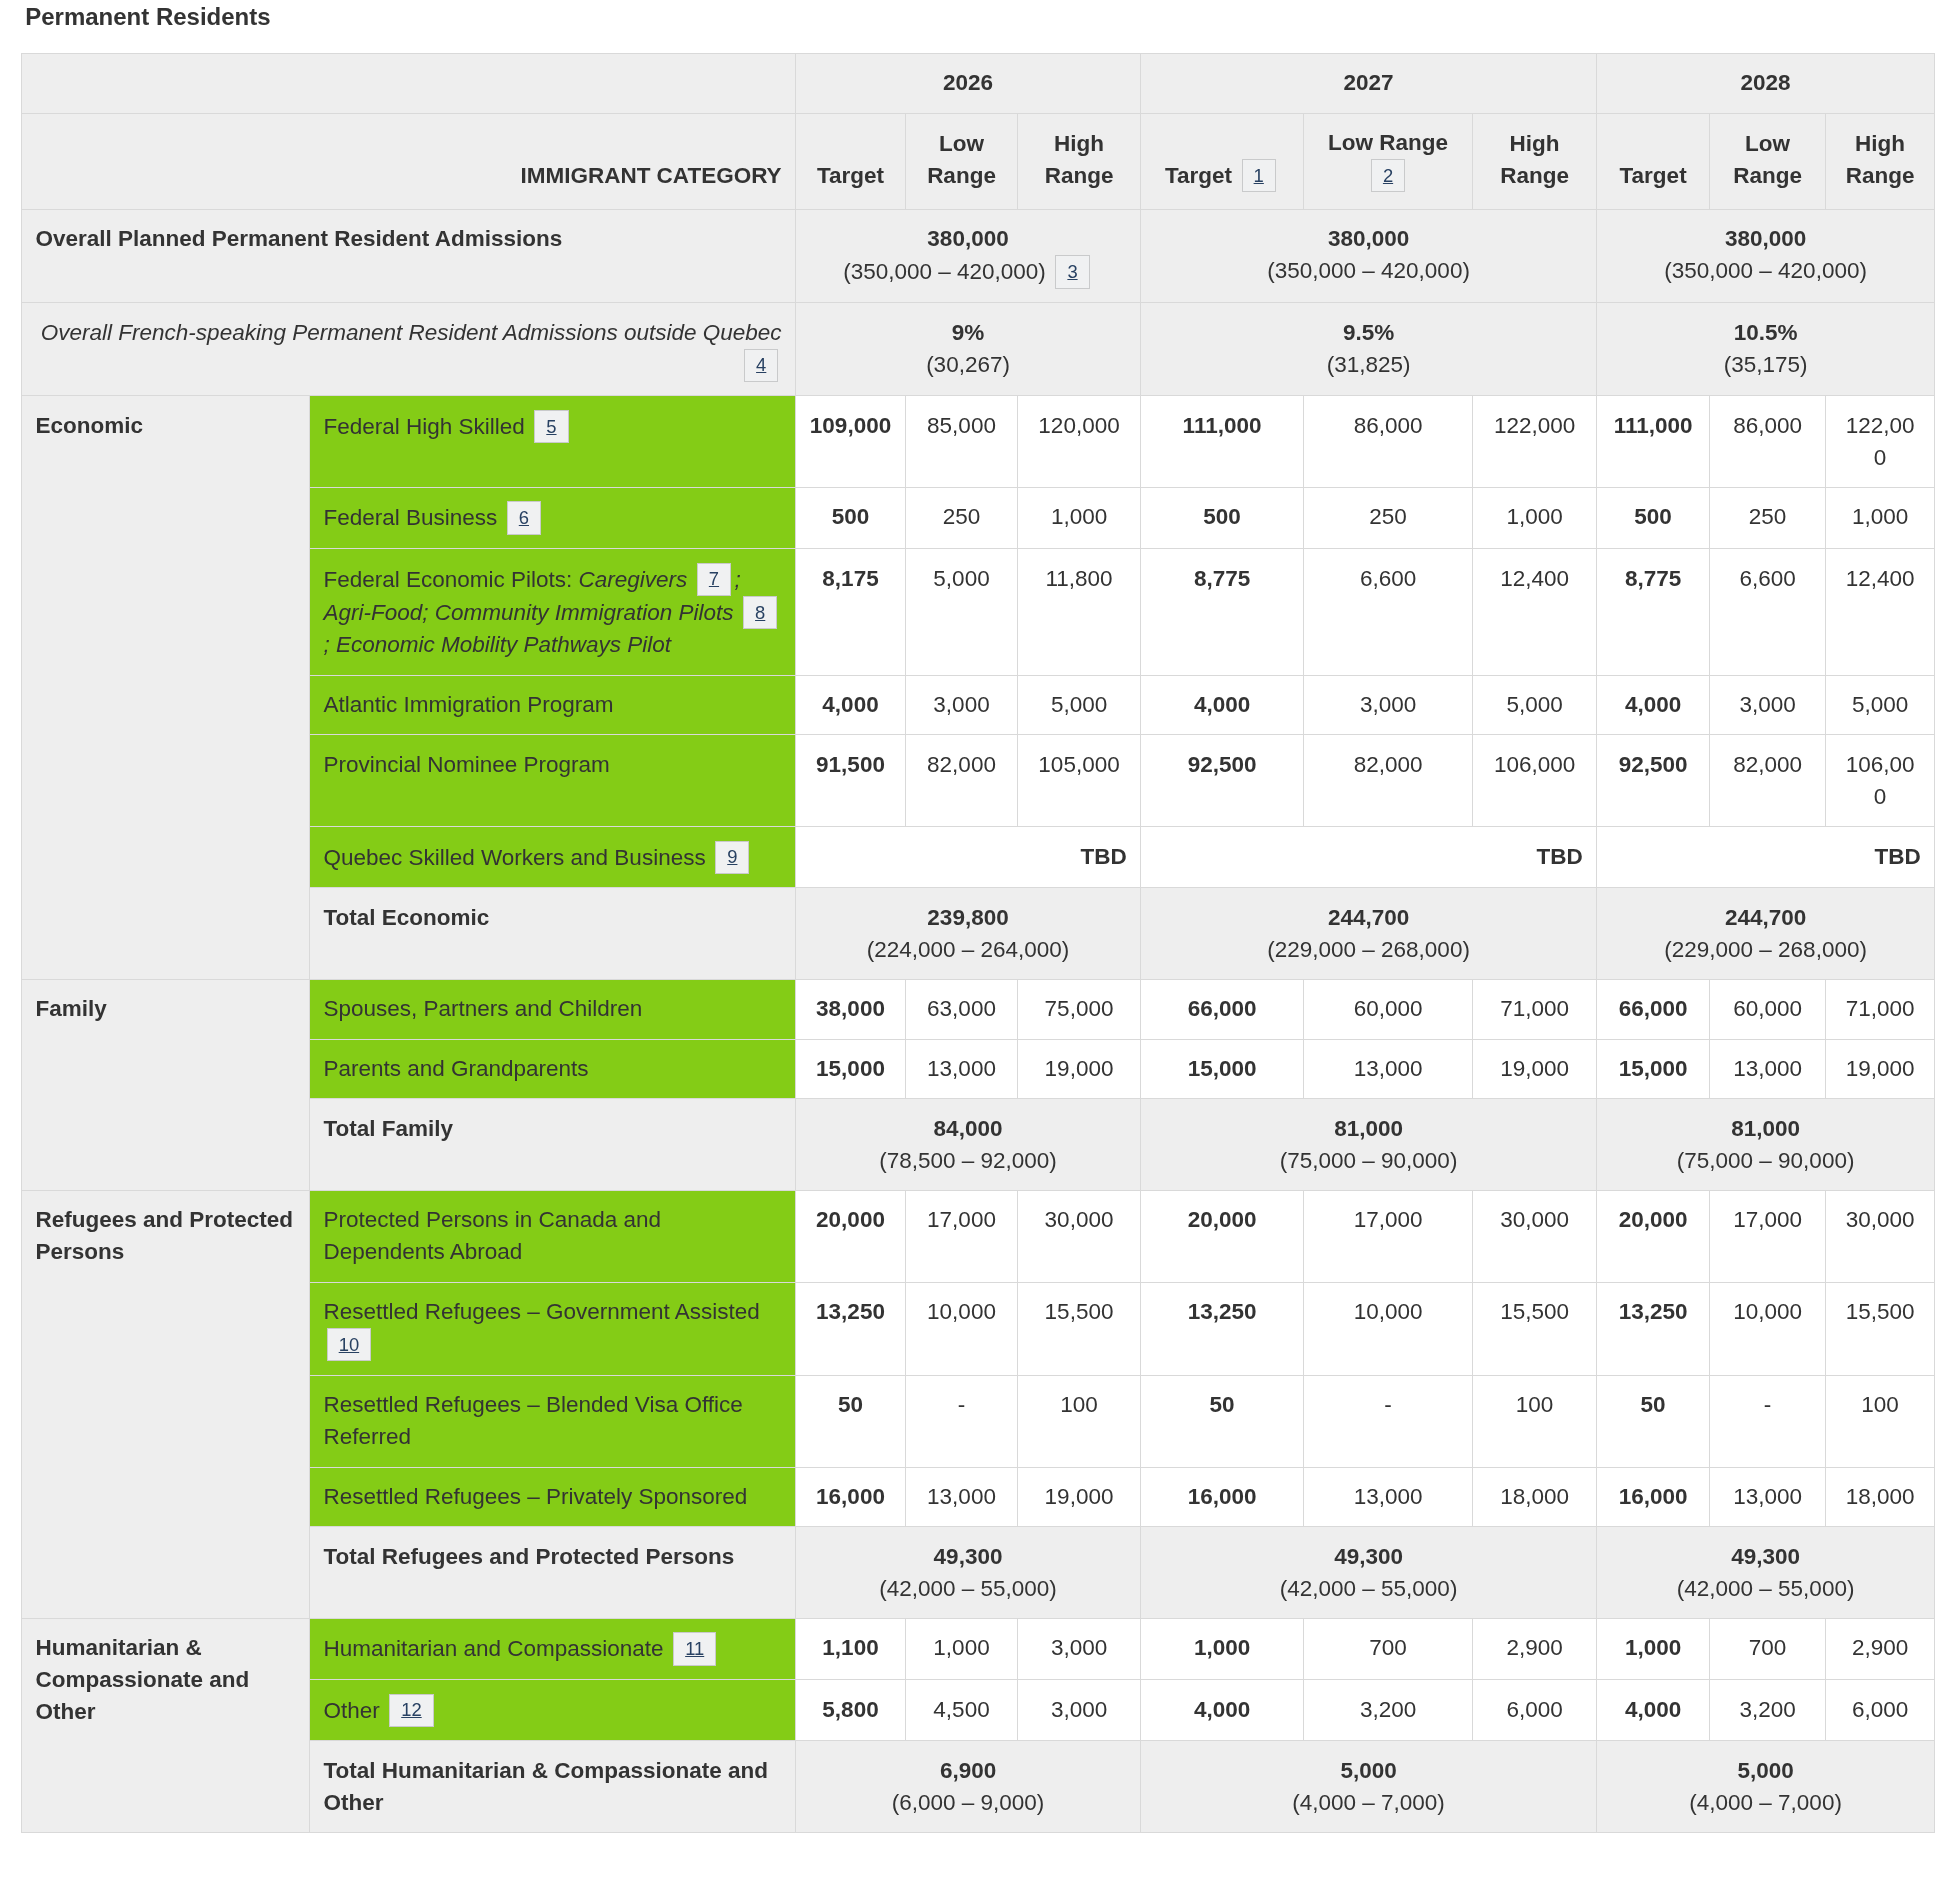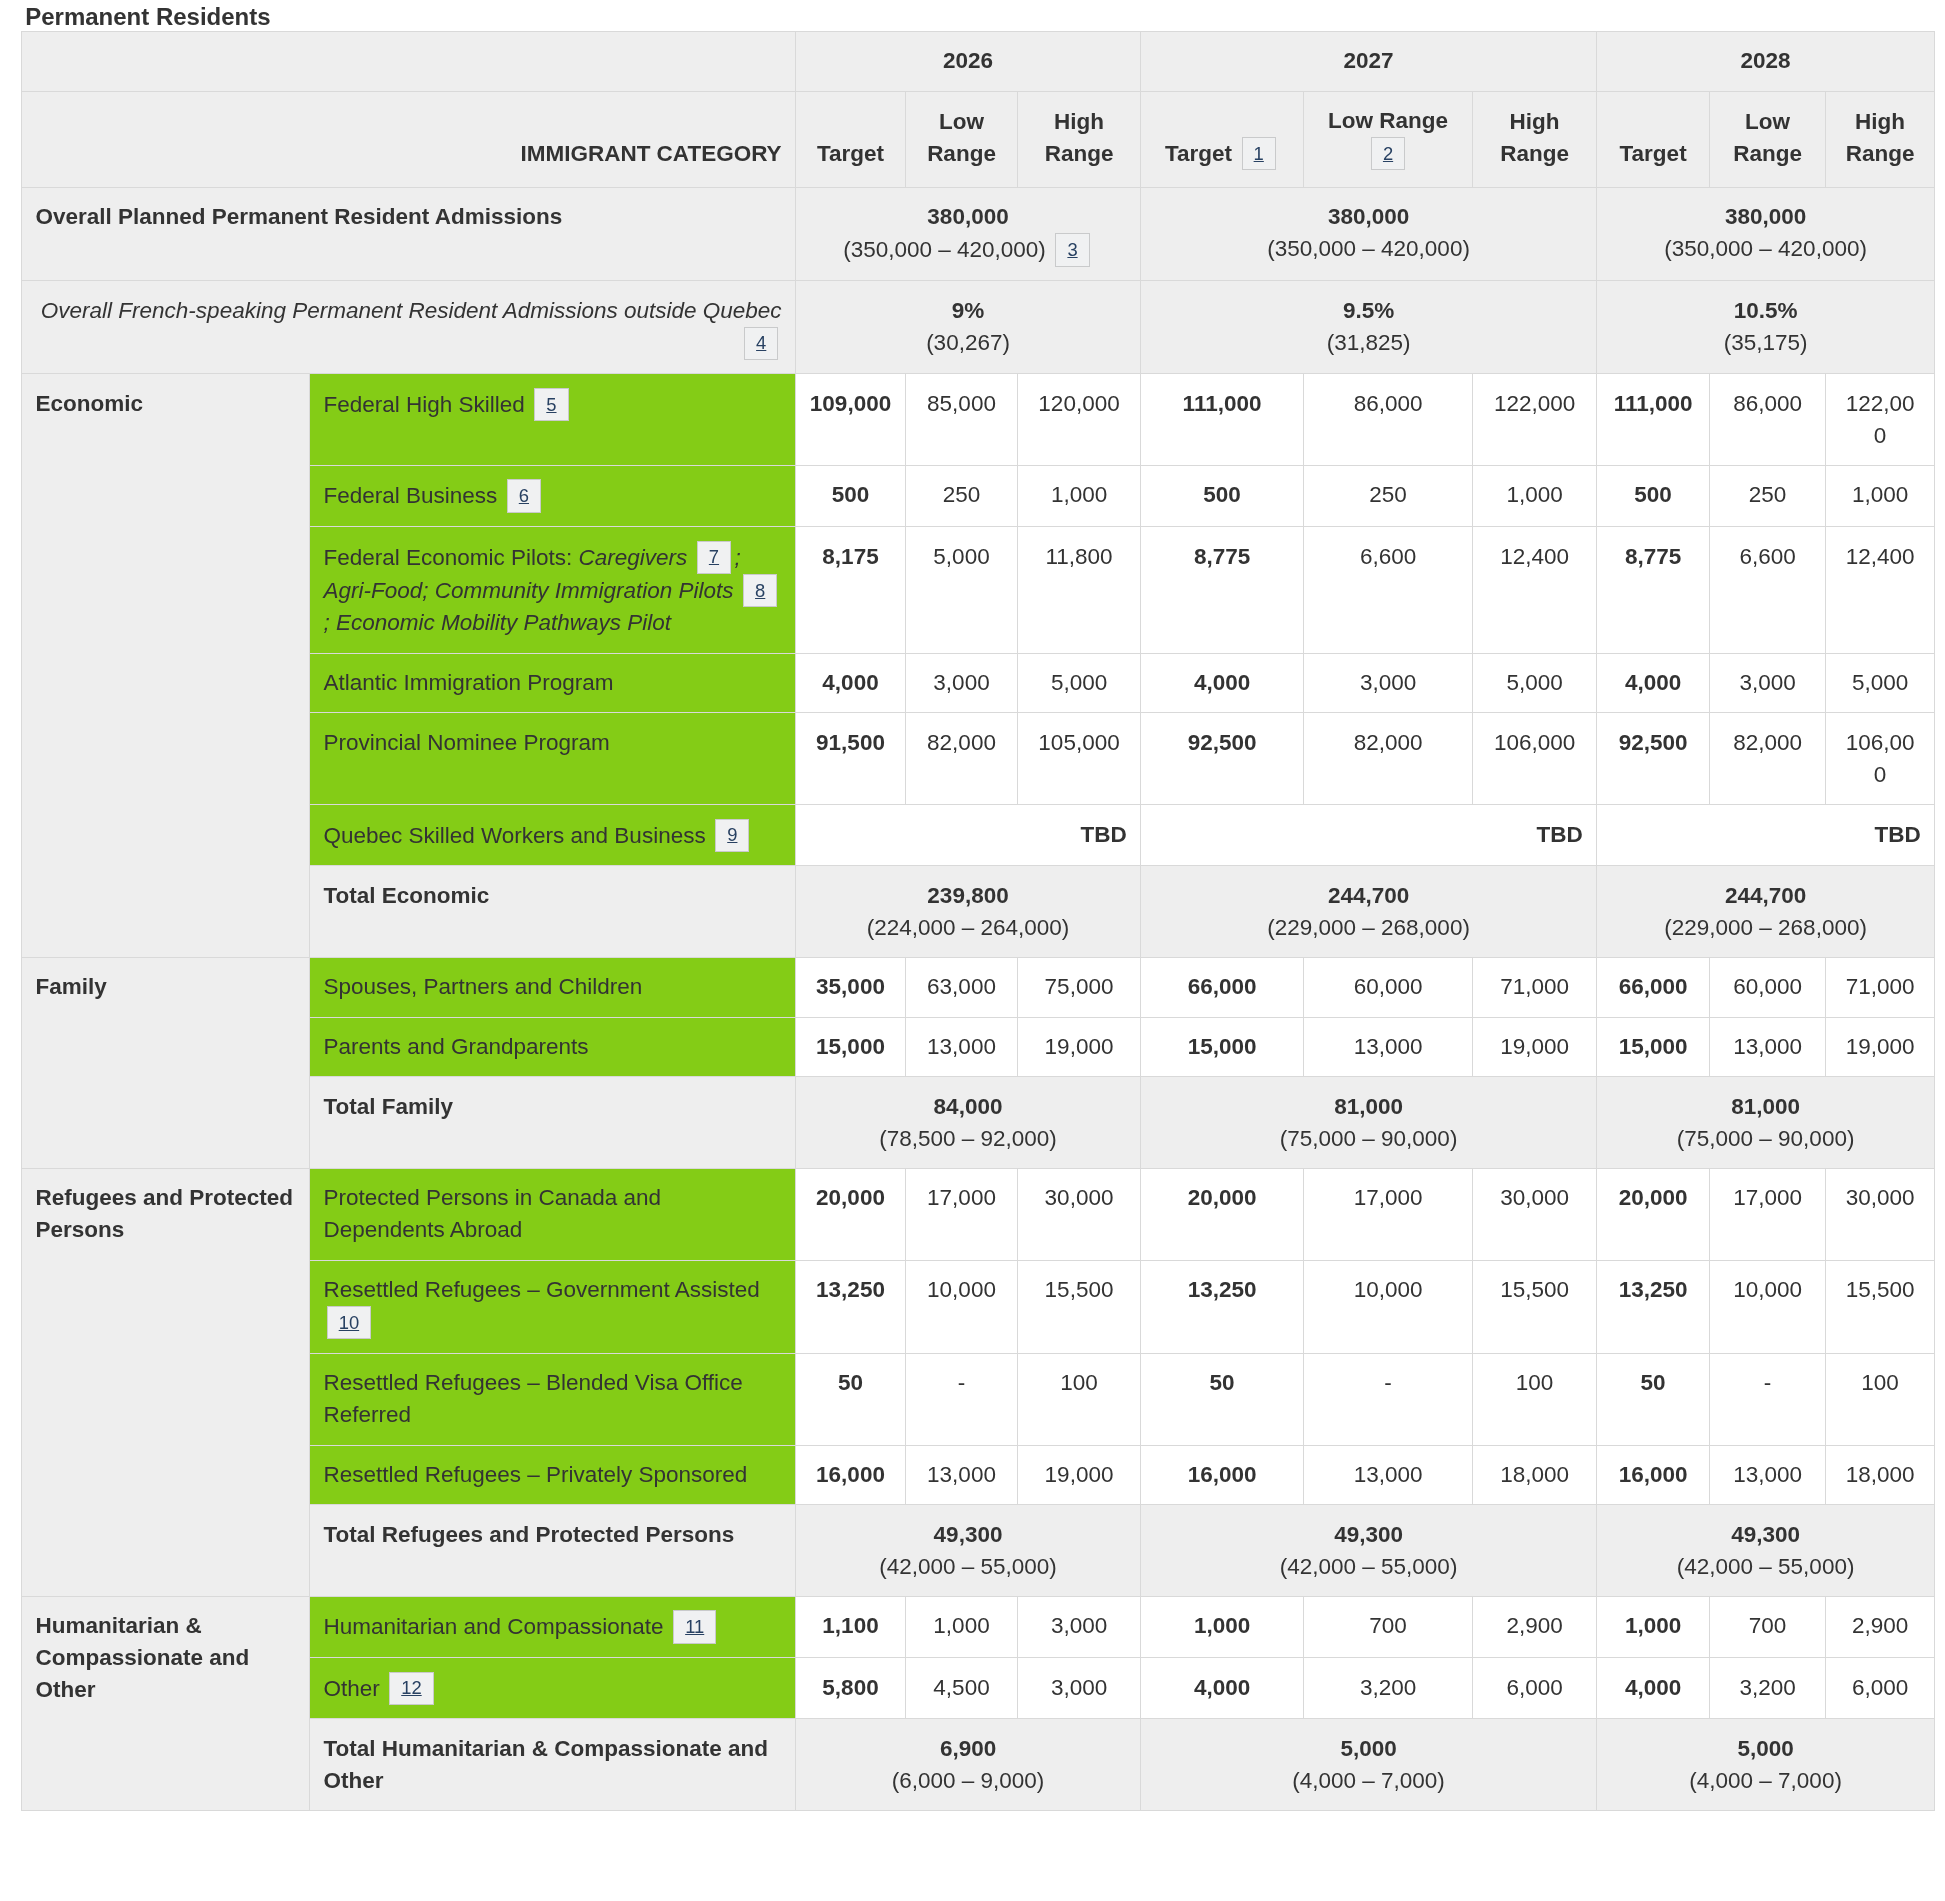--- a/index.html
+++ b/index.html
@@ -15,20 +15,21 @@
     font-size: 24px;
     font-weight: 700;
     color: #333333;
     margin: 0 0 0 4.2px;
     line-height: 1.15;
   }
   table.pr-table {
     border-collapse: collapse;
     table-layout: fixed;
     width: 1912px;
+    margin-top: 22px;
   }
   .pr-table th, .pr-table td {
     border: 1.7px solid #d9d9d9;
     font-size: 22.5px;
     line-height: 1.42;
     padding: 13.4px 13.4px;
     vertical-align: top;
     word-wrap: break-word;
   }
   .pr-table th {
@@ -219,21 +220,21 @@
           <div class="range-num">(229,000 – 268,000)</div>
         </td>
         <td class="span-cell bg" colspan="3">
           <div class="main-num">244,700</div>
           <div class="range-num">(229,000 – 268,000)</div>
         </td>
       </tr>
       <tr>
         <td class="group-name-cell" rowspan="3">Family</td>
         <td class="row-label-cell"><span>Spouses, Partners and Children</span></td>
-        <td class="num target">35,000</td>
+        <td class="num target">38,000</td>
         <td class="num">63,000</td>
         <td class="num">75,000</td>
         <td class="num target">66,000</td>
         <td class="num">60,000</td>
         <td class="num">71,000</td>
         <td class="num target">66,000</td>
         <td class="num">60,000</td>
         <td class="num">71,000</td>
       </tr>
       <tr>

